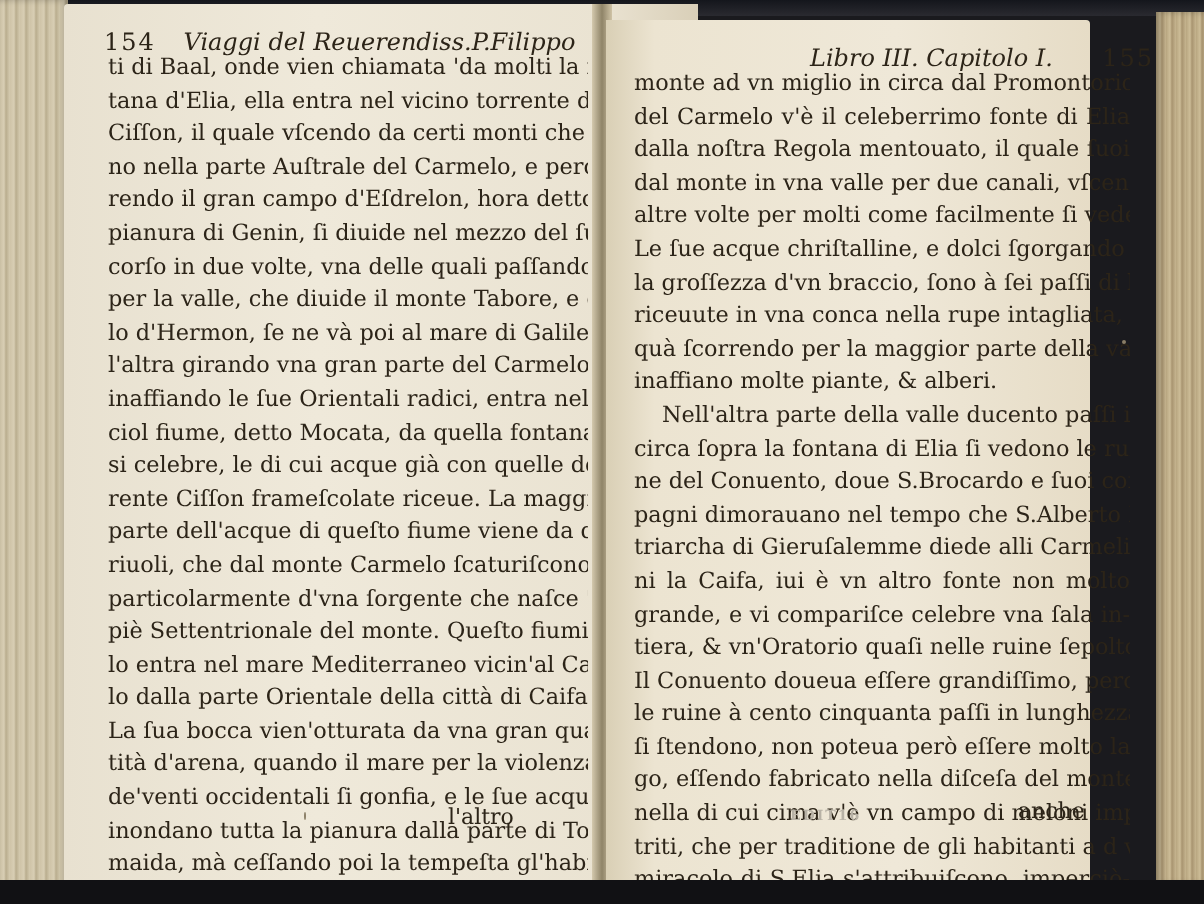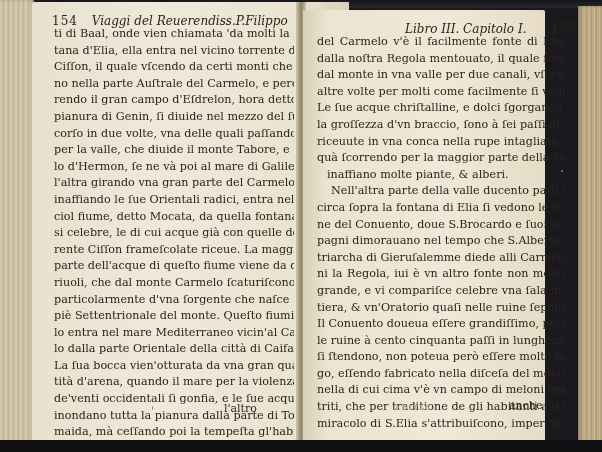--- a/index.html
+++ b/index.html
@@ -60,21 +60,21 @@
     position: absolute;
     text-align: justify;
   }
   .left-text { left: 22px; top: 24px; width: 240px; }
   .right-text { left: 14px; top: 24px; width: 248px; }
   .line {
     display: block; white-space: nowrap; overflow: hidden;
     text-align: justify; text-align-last: justify;
     height: 16.6px;
   }
-  .line.last { text-align-last: left; margin-left: 10px; }
+  .line.last { text-align-last: left; }
   .line.indent { padding-left: 14px; }
   .catchword {
     position: absolute; font-size: 11px; white-space: nowrap;
   }
   .left-catch { left: 192px; top: 399px; }
   .right-catch { left: 206px; top: 388px; font-weight: normal; }
   .stamp {
     position: absolute; left: 92px; top: 390px; font-size: 7px; color: #b8b2a6; letter-spacing: 1px; font-weight: bold;
   }
   .speck { position: absolute; background: #8a7e66; border-radius: 50%; }
@@ -124,35 +124,36 @@
 </div>
 
 <div class="gutter"></div>
 
 <div class="page page-right">
   <div class="header right-header">
     <span>Libro III. Capitolo I.</span>
     <span class="page-num">155</span>
   </div>
   <div class="text-block right-text" id="right-text">
-      <span class="line">del Carmelo v'è il facilmente fonte di Elia</span>
+      <span class="line">monte ad vn miglio in circa dal Promontorio</span>
+      <span class="line">del Carmelo v'è il celeberrimo fonte di Elia</span>
       <span class="line">dalla noſtra Regola mentouato, il quale ſuoi</span>
       <span class="line">dal monte in vna valle per due canali, vſcendo</span>
       <span class="line">altre volte per molti come facilmente ſi vede.</span>
       <span class="line">Le ſue acque chriſtalline, e dolci ſgorgando del-</span>
       <span class="line">la groſſezza d'vn braccio, ſono à ſei paſſi di là</span>
       <span class="line">riceuute in vna conca nella rupe intagliata, e di</span>
       <span class="line">quà ſcorrendo per la maggior parte della valle</span>
       <span class="line last">inaffiano molte piante, &amp; alberi.</span>
       <span class="line indent">Nell'altra parte della valle ducento paſſi in</span>
       <span class="line">circa ſopra la fontana di Elia ſi vedono le rui-</span>
       <span class="line">ne del Conuento, doue S.Brocardo e ſuoi com-</span>
       <span class="line">pagni dimorauano nel tempo che S.Alberto Pa-</span>
       <span class="line">triarcha di Gieruſalemme diede alli Carmelita-</span>
-      <span class="line">ni la Regola, iui è vn altro fonte non molto</span>
+      <span class="line">ni la Caifa, iui è vn altro fonte non molto</span>
       <span class="line">grande, e vi compariſce celebre vna ſala in-</span>
       <span class="line">tiera, &amp; vn'Oratorio quaſi nelle ruine ſepolto.</span>
       <span class="line">Il Conuento doueua eſſere grandiſſimo, perche</span>
       <span class="line">le ruine à cento cinquanta paſſi in lunghezza</span>
       <span class="line">ſi ſtendono, non poteua però eſſere molto lar-</span>
       <span class="line">go, eſſendo fabricato nella diſceſa del monte,</span>
       <span class="line">nella di cui cima v'è vn campo di meloni impie-</span>
       <span class="line">triti, che per traditione de gli habitanti a d vn</span>
       <span class="line">miracolo di S.Elia s'attribuiſcono, imperciò-</span>
     </div>

